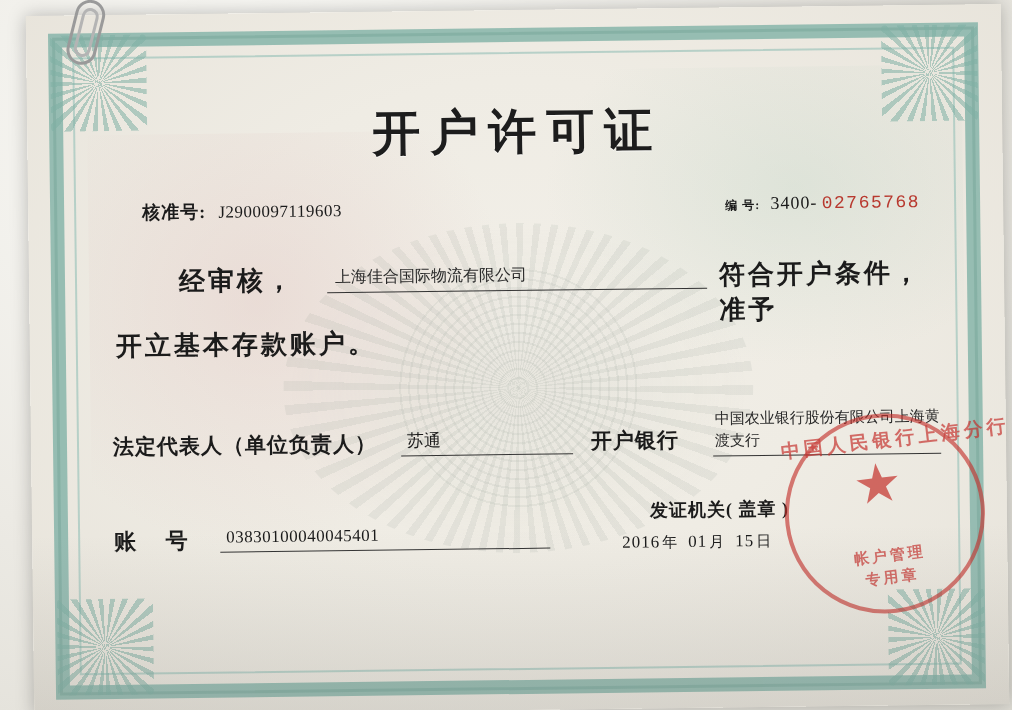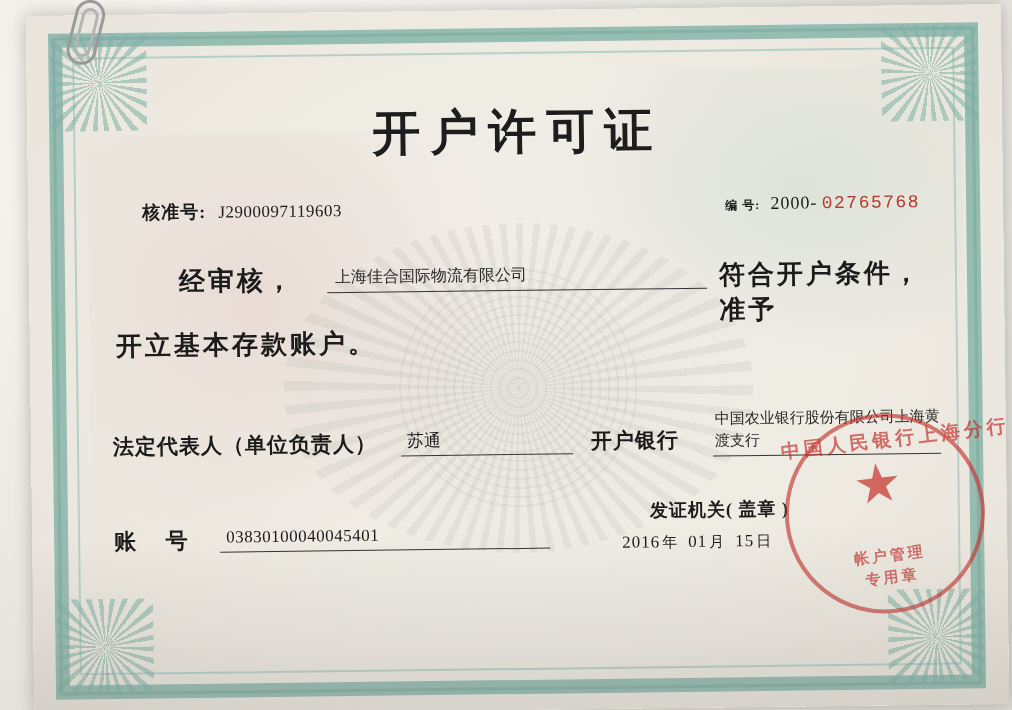--- a/index.html
+++ b/index.html
@@ -401,21 +401,21 @@
 
       <div class="title">开户许可证</div>
 
       <div class="row-codes">
         <div class="approval">
           <span class="lbl">核准号:</span>
           <span class="val">J2900097119603</span>
         </div>
         <div class="serial">
           <span class="lbl">编 号:</span>
-          <span class="pre">2000-</span>
+          <span class="pre">3400-</span>
           <span class="num">02765768</span>
         </div>
       </div>
 
       <div class="body-line">
         <span class="seg seg-1">经审核，</span>
         <span class="fill">
           <span class="txt">上海佳合国际物流有限公司</span>
         </span>
         <span class="seg seg-2">符合开户条件，准予</span>

